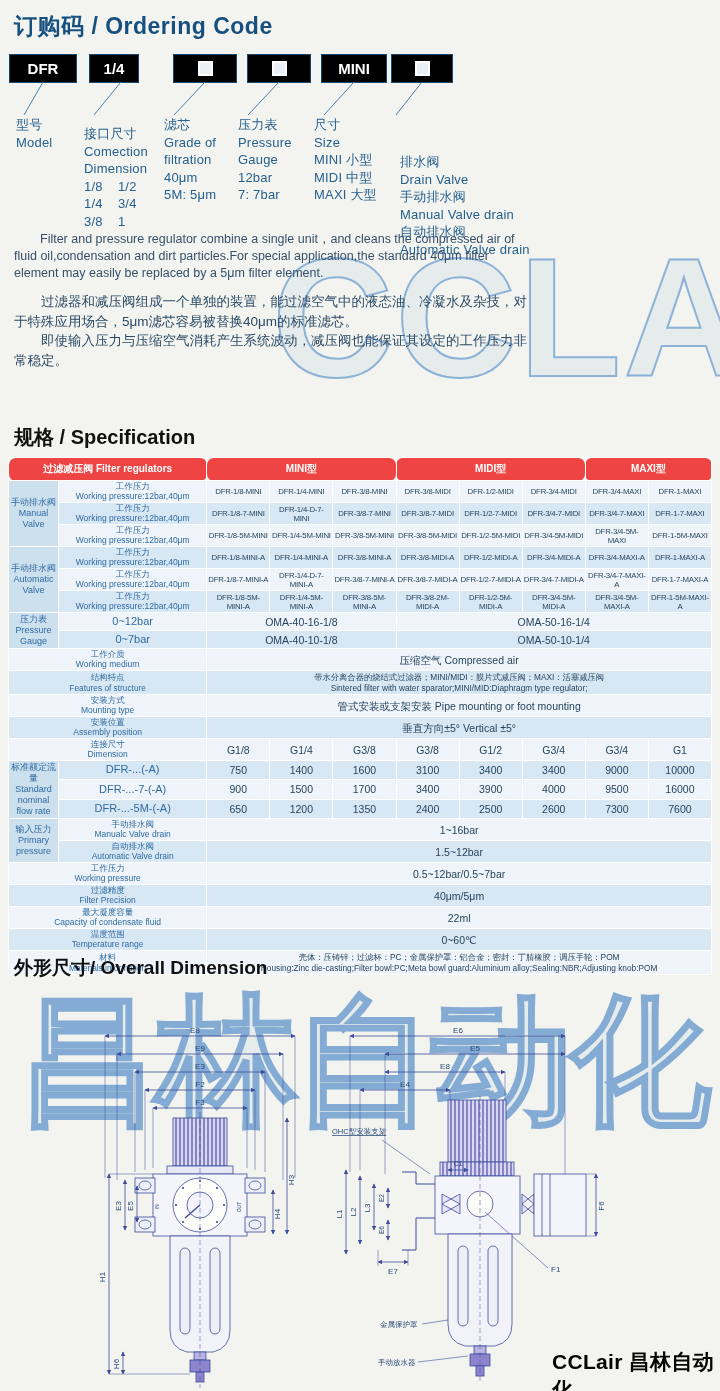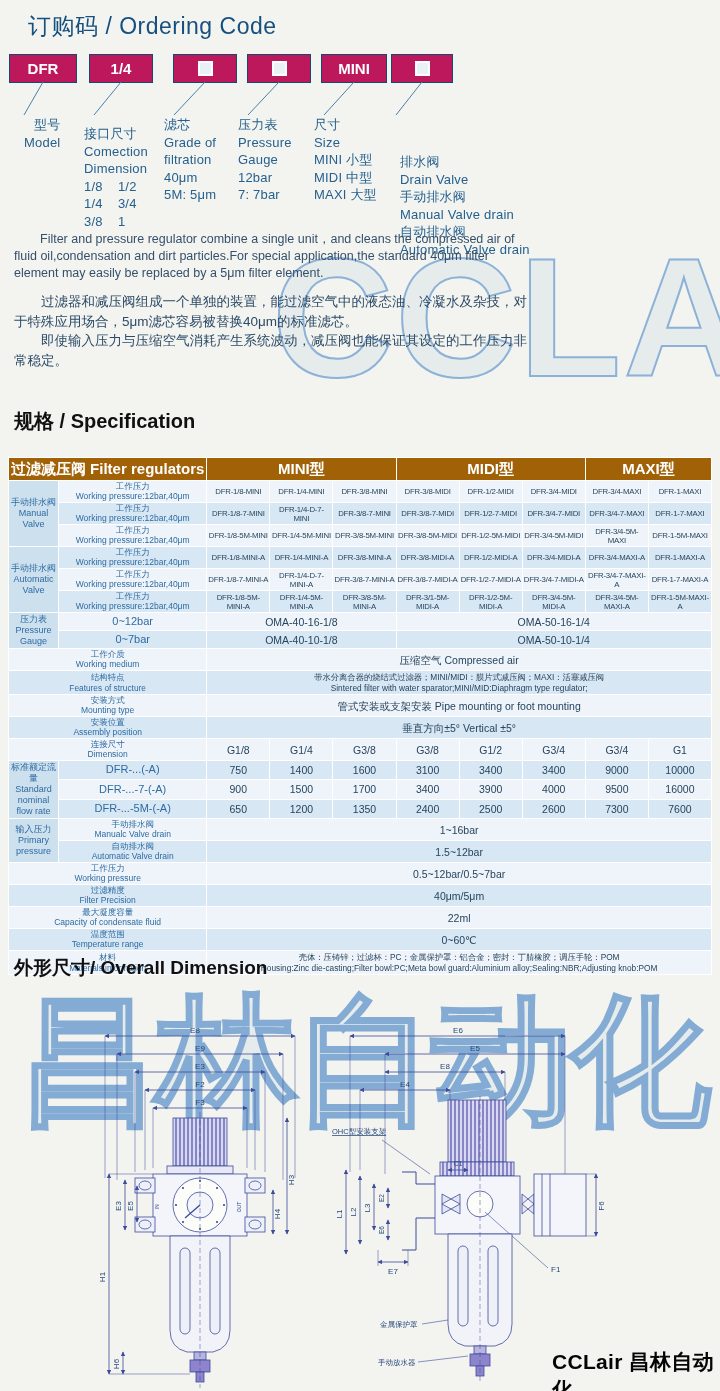--- a/index.html
+++ b/index.html
@@ -4,23 +4,23 @@
 <style>
   html,body{margin:0;padding:0;}
   body{
     width:720px;height:1391px;position:relative;overflow:hidden;
     background:#f3f4ef;
     font-family:"Liberation Sans","DejaVu Sans",sans-serif;
     color:#27455f;
   }
   .abs{position:absolute;}
   
-  .sec-title{font-weight:normal;color:#17507f;font-size:23px;letter-spacing:.5px;margin-left:14px;}
+  .sec-title{font-weight:bold;color:#17507f;font-size:23px;letter-spacing:.5px;}
   .code-box{
-    position:absolute;top:55px;height:27px;background:#be185d;color:#fff;
+    position:absolute;top:55px;height:27px;background:#000000;color:#fff;
     font-weight:bold;font-size:15px;display:flex;align-items:center;justify-content:center;
     box-shadow:0 0 0 1px #16496f;
   }
   .code-box .sq{width:11px;height:11px;border:2px solid #fff;background:#e9f1f7;display:block;}
   .ord-col{
     position:absolute;top:116px;color:#26608f;font-size:13px;line-height:17.5px;
     white-space:pre;letter-spacing:.2px;
   }
   
   .paras{position:absolute;left:14px;top:231px;width:516px;z-index:2;}
@@ -35,21 +35,21 @@
   }
   #wm-cclair{left:272px;top:222px;font-size:168px;letter-spacing:2px;}
   #wm-changlin{left:18px;top:968px;font-size:141px;letter-spacing:-3px;-webkit-text-stroke:2.5px #83abd3;}
   
   .spec-title{font-weight:bold;color:#101010;font-size:20px;}
   table.spec{border-collapse:collapse;table-layout:fixed;width:704px;}
   table.spec td{border:1px solid #fff;text-align:center;vertical-align:middle;
     white-space:pre-line;padding:1px 1px;overflow:hidden;}
   tr.rA{background:#eef4f9;}
   tr.rB{background:#d7e7f3;}
-  td.th{background:#a16207;color:#fff;font-weight:bold;font-size:15px;height:20px;}
+  td.th{background:#ef4444;color:#fff;font-weight:bold;font-size:10px;height:20px;border-radius:7px;}
   td.g{background:#cde0ee;color:#2f6ba3;font-size:9px;line-height:11px;}
   td.l{color:#2f6ba3;font-size:8.5px;line-height:9.5px;}
   td.c{font-size:10.5px;color:#27455f;line-height:12px;}
   td.small{font-size:7.8px;line-height:9px;letter-spacing:-0.2px;}
   td.tiny{font-size:8.3px !important;line-height:10.5px !important;margin-left:20px;}
   td.big{font-size:11px;}
   
   .dim-title{font-weight:bold;color:#101010;font-size:19px;}
   svg text{font-family:"Liberation Sans",sans-serif;}
   .brand{
@@ -59,21 +59,21 @@
   .draw{position:absolute;z-index:2;}
 </style>
 </head>
 <body>
 
 <div class="abs sec-title" style="left:14px;top:11px;">订购码 / Ordering Code</div>
 
 <div class="code-box" style="left:10px;width:66px;">
     <span>DFR</span>
   </div>
-<div class="code-box" style="left:90px;width:62px;">
+<div class="code-box" style="left:90px;width:48px;">
     <span>1/4</span>
   </div>
 <div class="code-box" style="left:174px;width:62px;">
     <span class="sq"></span>
   </div>
 <div class="code-box" style="left:248px;width:62px;">
     <span class="sq"></span>
   </div>
 <div class="code-box" style="left:322px;width:64px;">
     <span>MINI</span>
@@ -86,21 +86,21 @@
   <g stroke="#4a7fae" stroke-width="1">
     <line x1="43" y1="2" x2="24" y2="35"></line>
     <line x1="121" y1="2" x2="94" y2="35"></line>
     <line x1="205" y1="2" x2="174" y2="35"></line>
     <line x1="279" y1="2" x2="248" y2="35"></line>
     <line x1="354" y1="2" x2="324" y2="35"></line>
     <line x1="422" y1="2" x2="396" y2="35"></line>
   </g>
 </svg>
 
-<div class="ord-col" style="left:24px;text-align:right;">型号
+<div class="ord-col" style="left:16px;">型号
 Model</div>
 <div class="ord-col" style="left:84px;margin-top:9px;">接口尺寸
 Comection
 Dimension
 1/8    1/2
 1/4    3/4
 3/8    1</div>
 <div class="ord-col" style="left:164px;">滤芯
 Grade of
 filtration
@@ -125,21 +125,21 @@
 
 <div id="wm-cclair" class="watermark">CCLAIR</div>
 
 <div class="paras">
   <p class="p-en">Filter and pressure regulator combine a single unit，and cleans the compressed air of fluid oil,condensation and dirt particles.For special application,the standard 40μm filter element may easily be replaced by a 5μm filter element.</p>
   <div class="gap8"></div>
   <p class="p-zh">过滤器和减压阀组成一个单独的装置，能过滤空气中的液态油、冷凝水及杂技，对于特殊应用场合，5μm滤芯容易被替换40μm的标准滤芯。</p>
   <p class="p-zh">即使输入压力与压缩空气消耗产生系统波动，减压阀也能保证其设定的工作压力非常稳定。</p>
 </div>
 
-<div class="abs spec-title" style="left:14px;top:408px;">规格 / Specification</div>
+<div class="abs spec-title" style="left:14px;top:424px;">规格 / Specification</div>
 
 <table class="spec abs" style="left:8px;top:457px;">
   <colgroup>
     <col style="width:50px">
       <col style="width:148px">
     <col style="width:63px">
       <col style="width:63px">
       <col style="width:63px">
       <col style="width:63px">
     <col style="width:63px">
@@ -221,21 +221,21 @@
         <td class="c small">DFR-3/4-7-MIDI-A</td>
         <td class="c small">DFR-3/4-7-MAXI-A</td>
         <td class="c small">DFR-1-7-MAXI-A</td>
       </tr>
       <tr class="rB">
         <td class="l">工作压力
 Working pressure:12bar,40μm</td>
         <td class="c small">DFR-1/8-5M-MINI-A</td>
         <td class="c small">DFR-1/4-5M-MINI-A</td>
         <td class="c small">DFR-3/8-5M-MINI-A</td>
-        <td class="c small">DFR-3/1-5M-MIDI-A</td>
+        <td class="c small">DFR-3/8-2M-MIDI-A</td>
         <td class="c small">DFR-1/2-5M-MIDI-A</td>
         <td class="c small">DFR-3/4-5M-MIDI-A</td>
         <td class="c small">DFR-3/4-5M-MAXI-A</td>
         <td class="c small">DFR-1-5M-MAXI-A</td>
       </tr>
       <tr class="rA">
         <td class="g" rowspan="2">压力表
 Pressure Gauge</td>
         <td class="l big">0~12bar</td>
         <td class="c" colspan="3">OMA-40-16-1/8</td>

